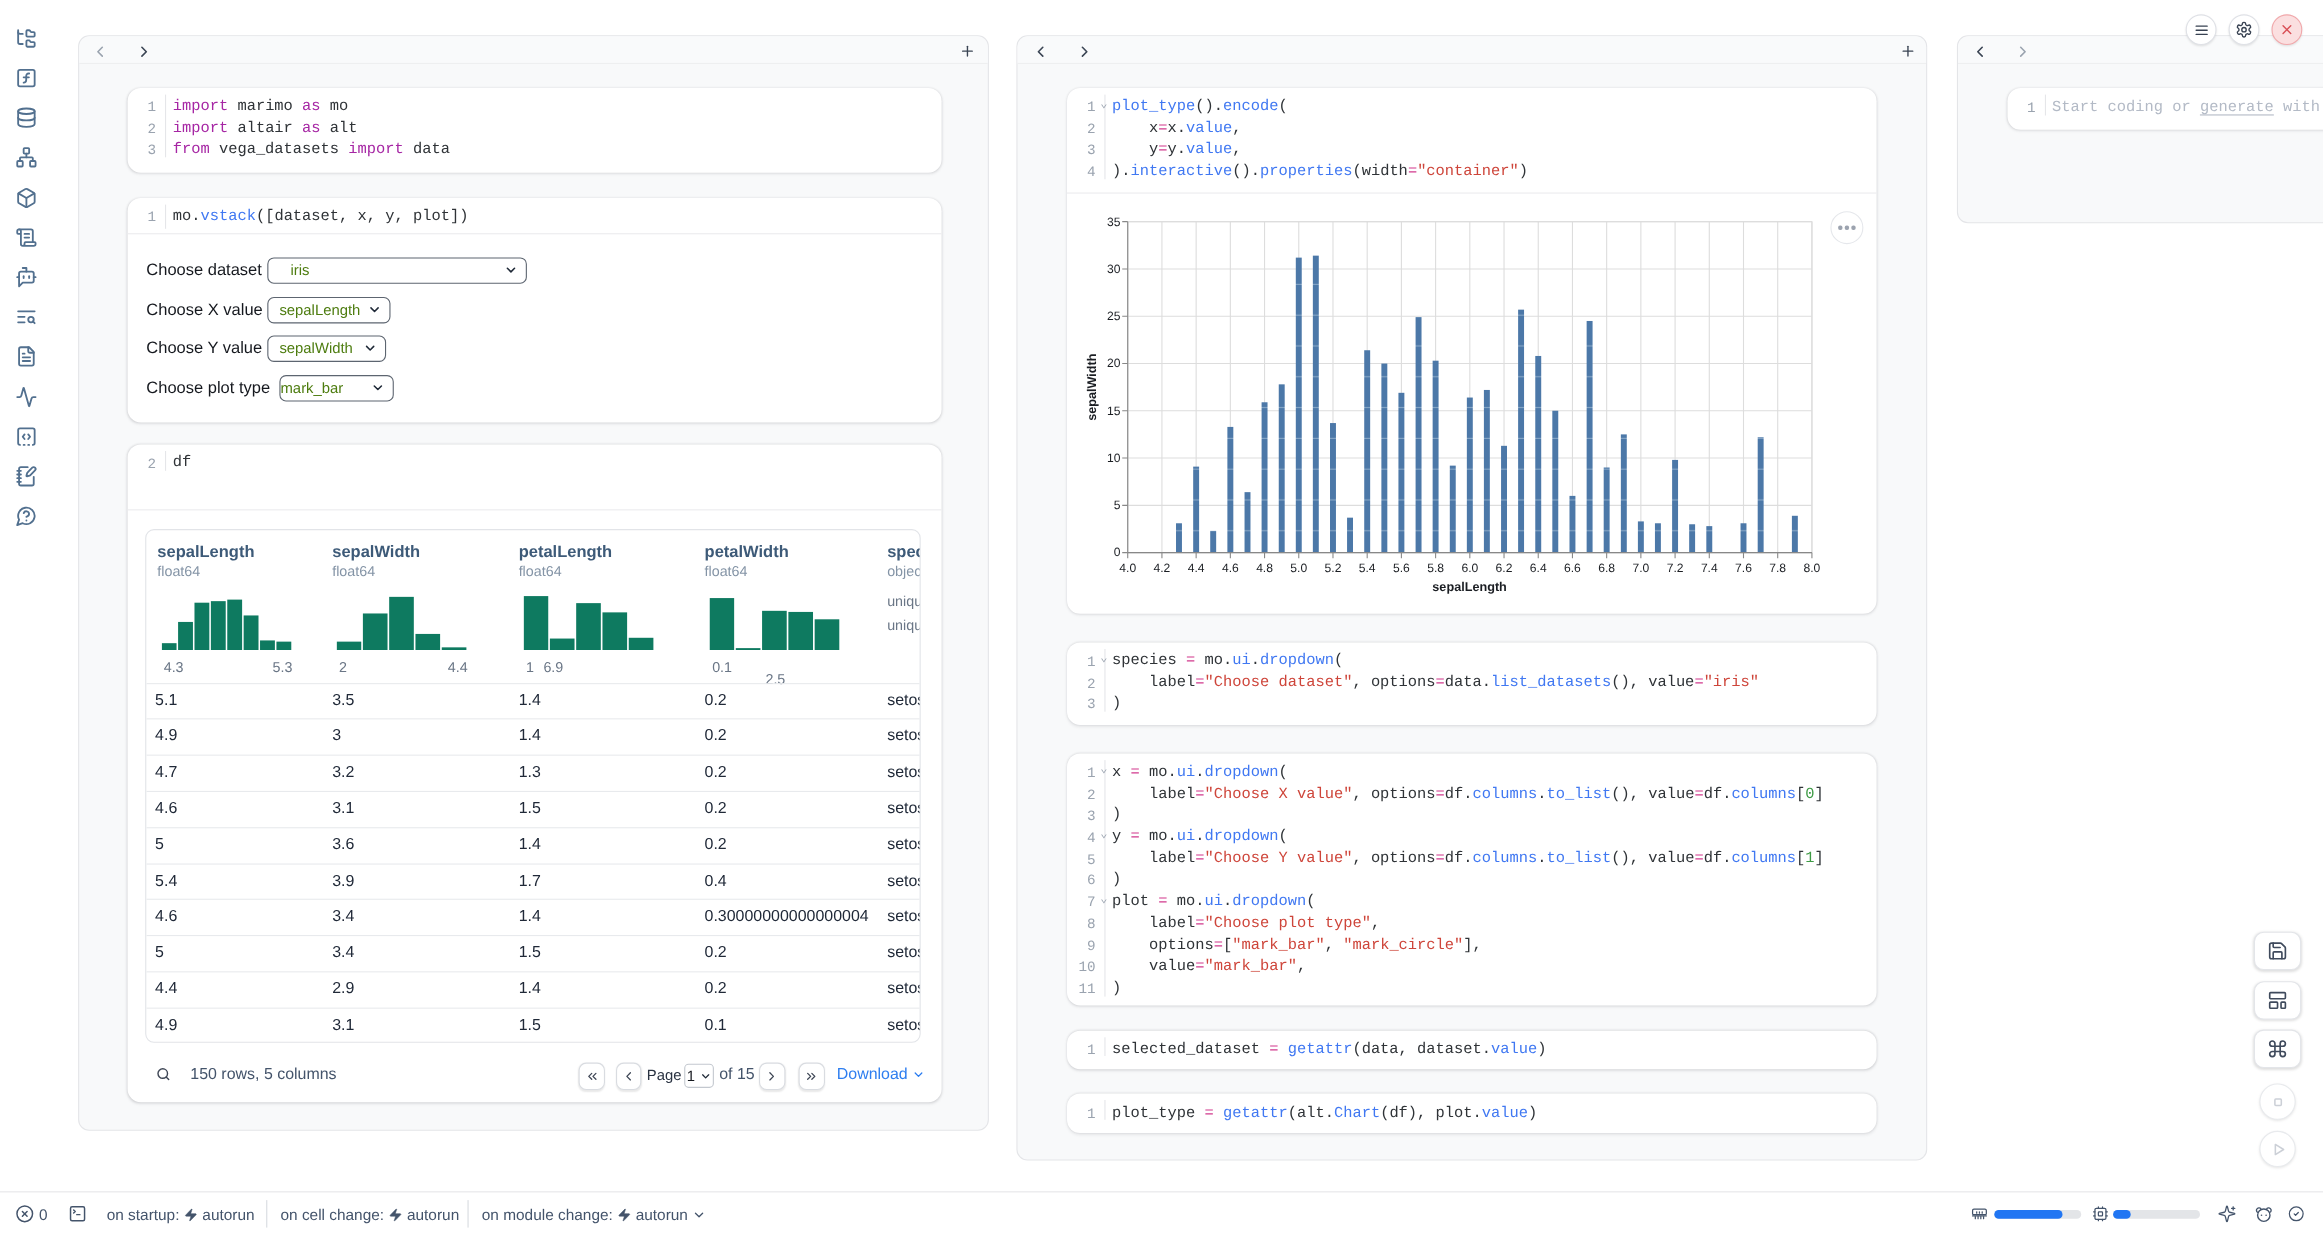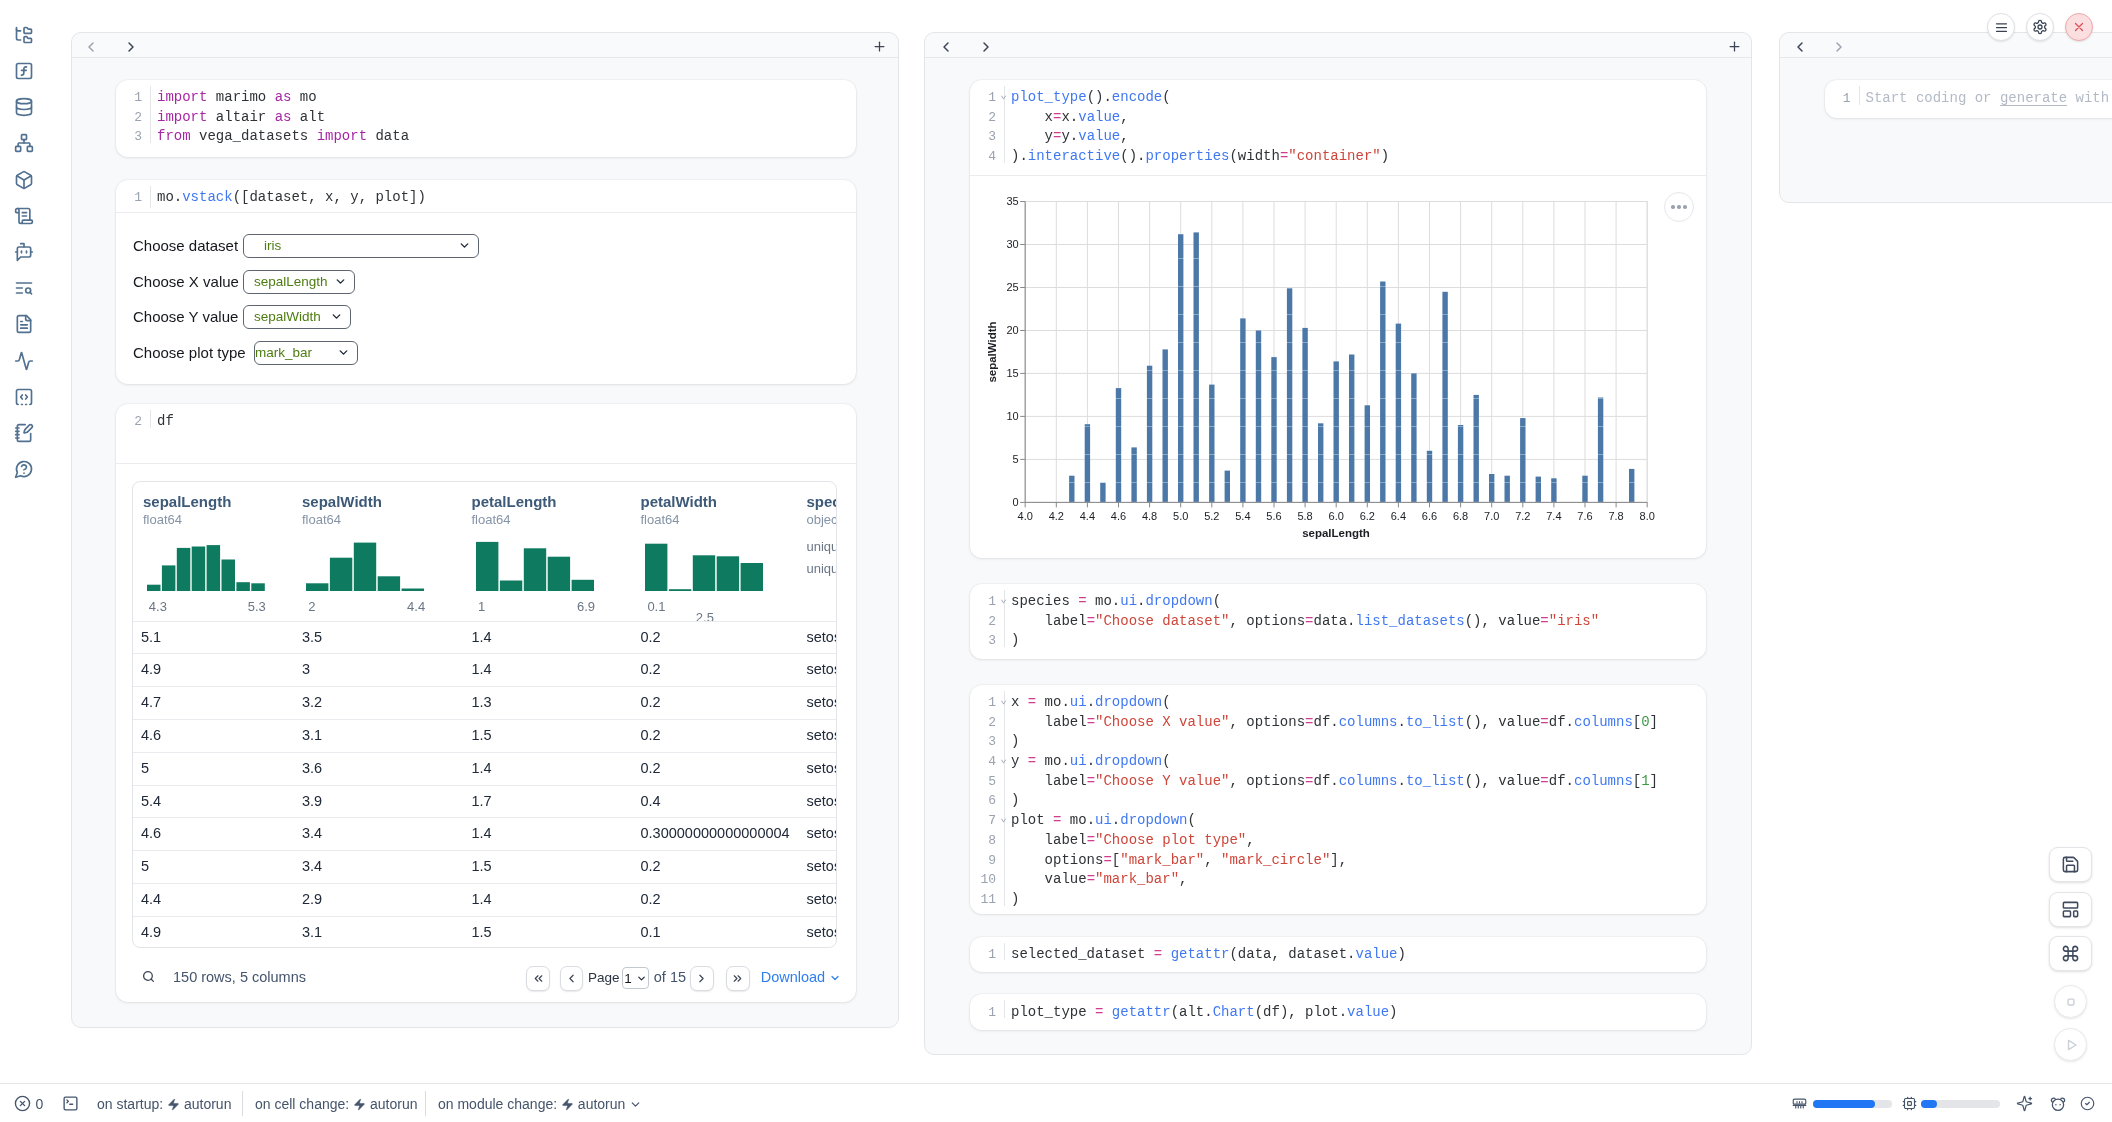--- a/index.html
+++ b/index.html
@@ -246,21 +246,21 @@
       <div class="abs" style="left:343.1px;top:57px;line-height:0"><svg width="119" height="52" viewBox="0 0 119 52">
           <g fill="#0e7a60">
             <rect x="0.0" y="2.9" width="22.4" height="49.1"></rect>
             <rect x="23.9" y="41.5" width="22.4" height="10.5"></rect>
             <rect x="47.8" y="9.3" width="22.4" height="42.7"></rect>
             <rect x="71.7" y="17.7" width="22.4" height="34.3"></rect>
             <rect x="95.6" y="40.8" width="22.4" height="11.2"></rect>
           </g>
         </svg></div>
       <div class="abs tmm" style="left:345.1px;top:117px">1</div>
-      <div class="abs tmm" style="left:343px;top:117px;width:119px;text-align:right">6.9</div>
+      <div class="abs tmm" style="left:361px;top:117px;width:119px;text-align:left">6.9</div>
       <div class="abs" style="left:512.4px;top:57px;line-height:0"><svg width="119" height="52" viewBox="0 0 119 52">
           <g fill="#0e7a60">
             <rect x="0.0" y="4.7" width="22.4" height="47.3"></rect>
             <rect x="23.9" y="50.2" width="22.4" height="1.8"></rect>
             <rect x="47.8" y="16.3" width="22.4" height="35.7"></rect>
             <rect x="71.7" y="17.3" width="22.4" height="34.7"></rect>
             <rect x="95.6" y="24.0" width="22.4" height="28.0"></rect>
           </g>
         </svg></div>
       <div class="abs tmm" style="left:514.4px;top:117px">0.1</div>

